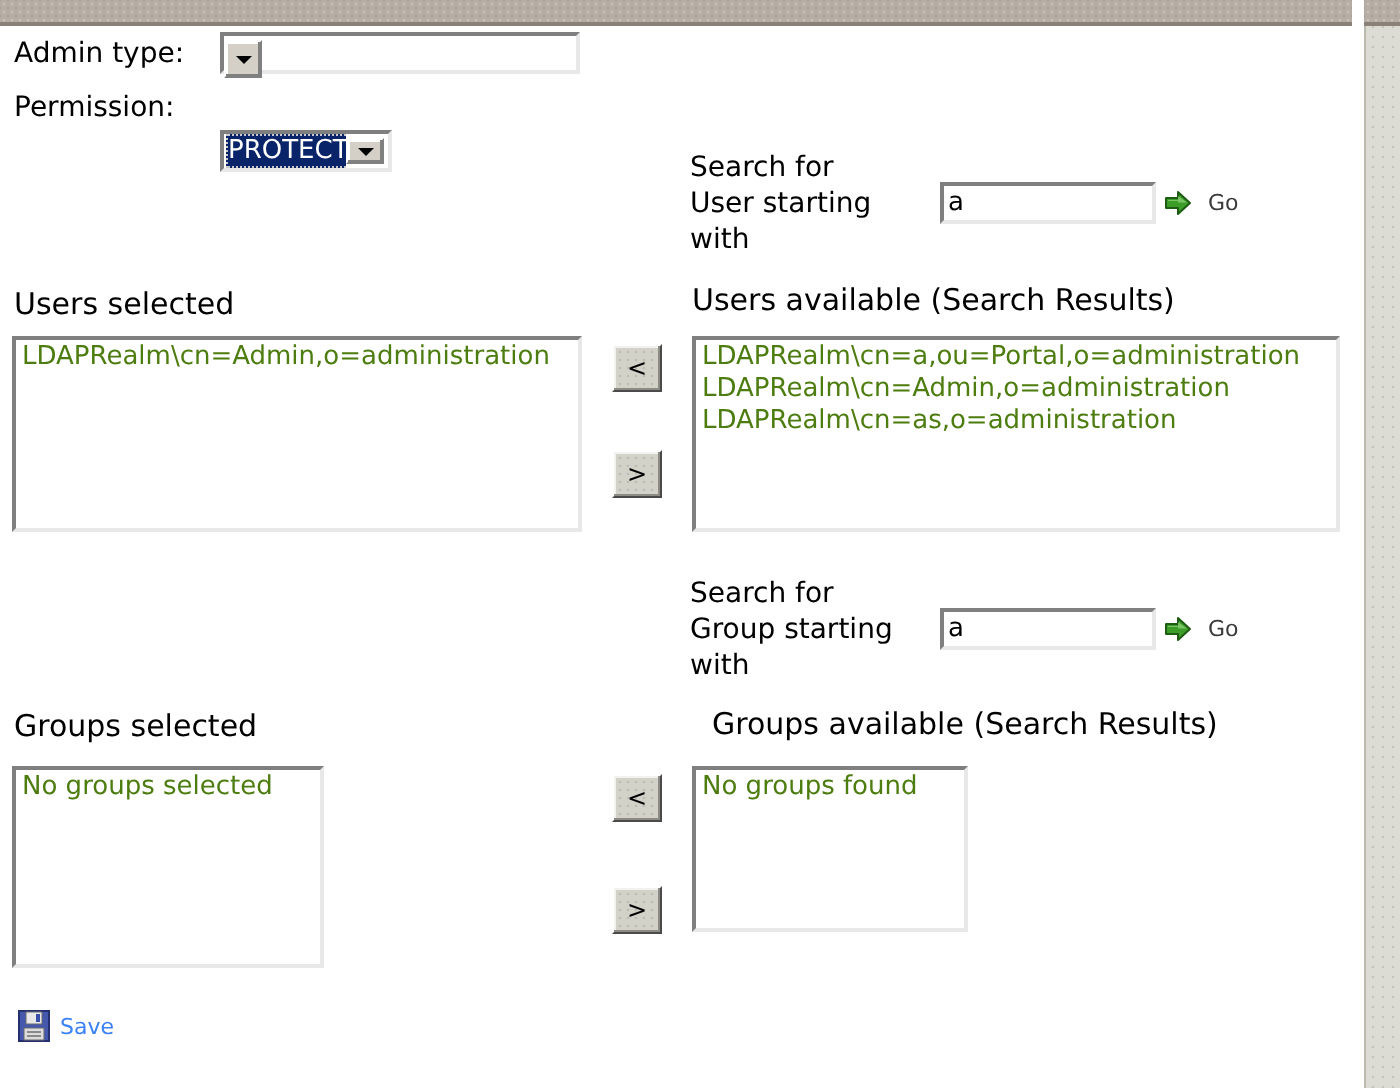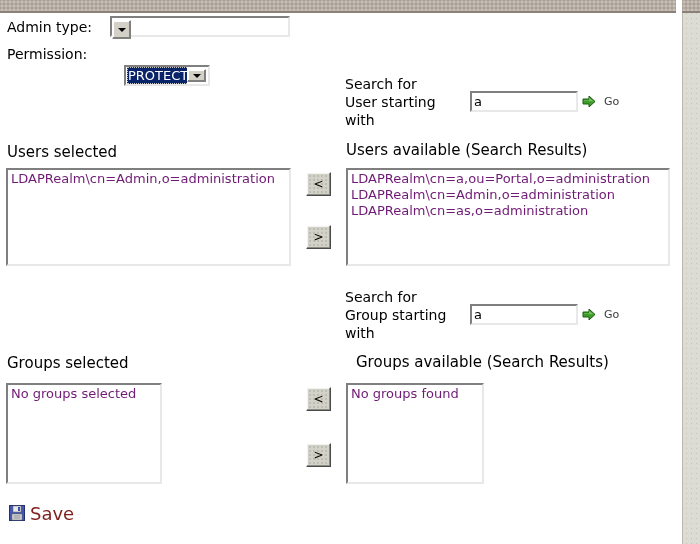--- a/index.html
+++ b/index.html
@@ -162,21 +162,21 @@
     border-color: #7f7f7f #e8e8e8 #e8e8e8 #7f7f7f;
     background: #ffffff;
     overflow: hidden;
     padding: 1px 0 0 1px;
   }
   .win-list .opt {
     font-size: 13px;
     line-height: 16px;
     white-space: nowrap;
     padding: 0 2px;
-    color: #701a75;
+    color: #4d7c0f;
   }
 
   
   .xfer-btn {
     box-sizing: border-box;
     width: 25px;
     height: 24px;
     background-color: #d2d2c8;
     background-image: radial-gradient(#bcbcb2 0.7px, transparent 0.8px);
     background-size: 4px 4px;
@@ -209,23 +209,23 @@
   }
 
   
   .save-wrap {
     display: flex;
     align-items: center;
     gap: 5px;
     cursor: pointer;
   }
   .save-label {
-    font-size: 18px;
+    font-size: 11px;
     line-height: 15px;
-    color: #7f1d1d;
+    color: #3b82f6;
   }
 </style>
 </head>
 <body>
 
 <div id="top-bar"></div>
 
 <div id="right-rail">
   <div class="rail-fill"></div>
   <div class="rail-top"></div>
@@ -235,21 +235,21 @@
 
   <div class="abs field-label" style="left:7px; top:5px;">Admin type:</div>
 
   <div class="abs win-select" style="left:110px; top:3px; width:180px;flex-direction:column;">
     <div class="sel-text">UserAdmin</div>
     <div class="sel-arrow"></div>
   </div>
 
   <div class="abs field-label" style="left:7px; top:32px;">Permission:</div>
 
-  <div class="abs win-select" style="left:124px; top:31px; width:86px;">
+  <div class="abs win-select" style="left:110px; top:31px; width:86px;">
     <div class="sel-text" style="padding-left:1px;">
       <span class="hl">PROTECT</span>
     </div>
     <div class="sel-arrow"></div>
   </div>
 
   <div class="abs" style="left:345px; top:62px; width:115px;">
     <div class="field-label">Search for</div>
     <div class="field-label">User starting</div>
     <div class="field-label">with</div>
@@ -300,21 +300,21 @@
   </div>
 
   <div class="abs section-title" style="left:7px; top:341px;">Groups selected</div>
 
   <div class="abs win-list" style="left:6px; top:370px; width:156px; height:101px;">
     <div class="opt">No groups selected</div>
   </div>
 
   <div class="abs section-title" style="left:356px; top:340px;">Groups available (Search Results)</div>
 
-  <div class="abs win-list" style="left:346px; top:370px; width:138px; height:101px;">
+  <div class="abs win-list" style="left:346px; top:370px; width:138px; height:83px;">
     <div class="opt">No groups found</div>
   </div>
 
   <div class="abs xfer-btn" style="left:306px; top:374px;">&lt;</div>
 
   <div class="abs xfer-btn" style="left:306px; top:430px;">&gt;</div>
 
   <div class="abs save-wrap" style="left:9px; top:492px;">
     <svg width="16" height="16" viewBox="0 0 16 16">
       <rect x="0.5" y="0.5" width="15" height="15" fill="#4558ad" stroke="#243070" stroke-width="1"></rect>

